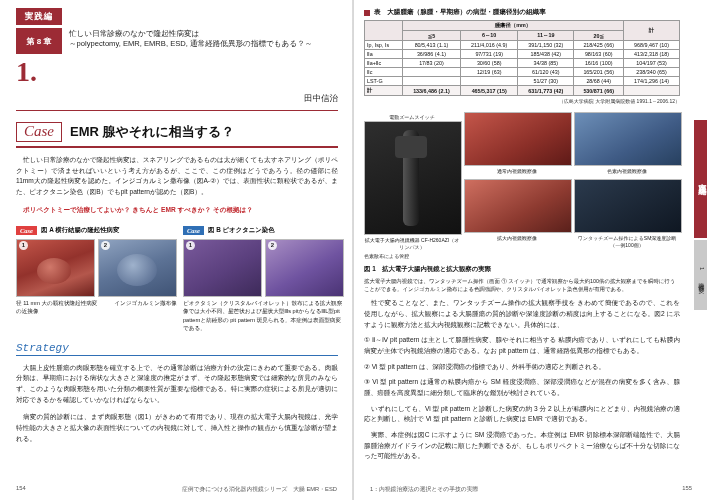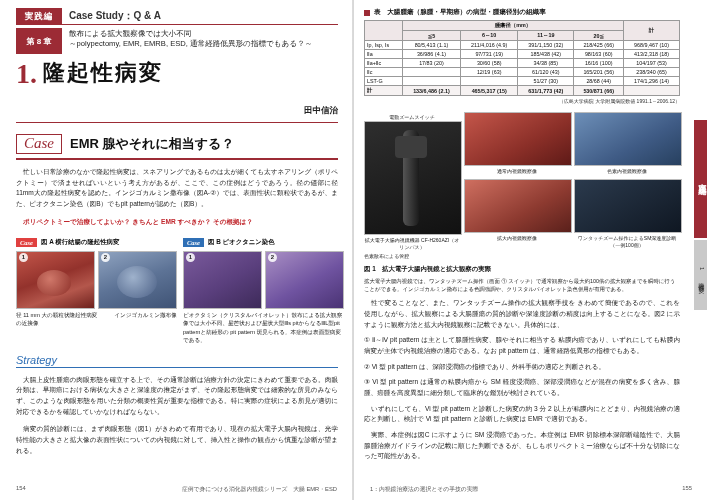--- a/index.html
+++ b/index.html
@@ -18,21 +18,21 @@
   .hdrtitle{flex:1;border-bottom:1px solid #9c2b35;display:flex;align-items:center;
        padding-left:7px;font-size:10px;color:#333;font-weight:bold;}
   .chaprow{display:flex;margin-top:3px;height:26px;}
   .chapno{background:#9c2b35;color:#fff;width:46px;font-size:8px;font-weight:bold;
        display:flex;align-items:center;justify-content:center;}
   .chaptxt{flex:1;padding-left:7px;font-size:7.6px;line-height:1.35;color:#222;padding-top:1px;}
   .bignum{font-size:28px;font-weight:bold;color:#9c2b35;line-height:1;
        font-family:"Liberation Serif",serif;}
   .titlerow{display:flex;align-items:flex-end;margin-top:4px;}
   .bigtitle{font-size:22px;font-weight:bold;letter-spacing:2px;margin-left:6px;color:#111;}
-  .author{text-align:right;font-size:8.5px;margin-top:17px;color:#222;font-weight:bold;}
+  .author{text-align:right;font-size:8.5px;margin-top:7px;color:#222;}
   .hr-red{height:1px;background:#9c2b35;margin-top:5px;}
   
   .casehead{display:flex;align-items:center;margin-top:11px;}
   .casebadge{font-family:"Liberation Serif",serif;font-style:italic;font-size:15px;
       color:#9c2b35;border:1px solid #9c2b35;padding:0 7px 1px;margin-right:8px;}
   .caseq{font-size:13px;font-weight:bold;color:#111;}
   .casehr{height:2px;background:#9c2b35;margin-top:4px;}
   .body-txt{font-size:6.6px;line-height:1.62;text-align:justify;color:#1a1a1a;margin-top:7px;}
   .ind{text-indent:7px;display:block;}
   .red{color:#c0272d;font-weight:bold;}
@@ -44,21 +44,21 @@
       padding:1px 4px;font-family:"Liberation Serif",serif;font-style:italic;}
   .figlabel.b{background:#2f6fb5;}
   .figttl{font-size:6.4px;font-weight:bold;margin-left:4px;color:#111;}
   .imgrow{display:flex;gap:3px;margin-top:3px;}
   .ph{position:relative;border:1px solid #bbb;overflow:hidden;}
   .phnum{position:absolute;left:2px;top:1px;width:9px;height:9px;border-radius:50%;
       background:rgba(255,255,255,.85);color:#222;font-size:6px;line-height:9px;text-align:center;font-weight:bold;}
   .cap{font-size:5.6px;line-height:1.45;margin-top:2px;color:#222;}
   
   .strategy{margin-top:10px;}
-  .stword{font-family:Liberation Sans, sans-serif;font-style:italic;color:#2f6fb5;font-size:11px;}
+  .stword{font-family:Liberation Mono, monospace;font-style:italic;color:#2f6fb5;font-size:11px;}
   .stline{height:1px;background:#2f6fb5;margin-top:1px;}
   .foot{position:absolute;bottom:6px;left:16px;right:16px;display:flex;
       justify-content:space-between;font-size:5.8px;color:#555;}
   
   .rp{position:absolute;left:10px;top:8px;width:316px;}
   .tblhead{display:flex;align-items:center;font-size:6.6px;font-weight:bold;color:#111;}
   .sq{width:6px;height:6px;background:#9c2b35;display:inline-block;margin-right:4px;}
   table.data{border-collapse:collapse;width:100%;margin-top:3px;font-size:5.4px;}
   table.data th,table.data td{border:.5px solid #999;padding:1px 2px;text-align:center;color:#111;}
   table.data th{background:#efe7e8;font-weight:bold;}
@@ -81,34 +81,32 @@
 </head>
 <body>
 
 <div id="spread">
 
   <div class="page" id="left">
     <div class="lp">
 
       <div class="hdrbar">
         <div class="tag">実践編</div>
-        <div class="hdrtitle">Case Study：Q &amp; A</div>
       </div>
 
       <div class="chaprow">
         <div class="chapno">第 8 章</div>
         <div class="chaptxt">
-          <div>散布による拡大観察像では大小不同</div>
+          <div>忙しい日常診療のなかで隆起性病変は</div>
           <div>～polypectomy, EMR, EMRB, ESD, 通常経路低異形の指標でもある？～</div>
         </div>
       </div>
 
       <div class="titlerow">
         <div class="bignum">1.</div>
-        <div class="bigtitle">隆起性病変</div>
       </div>
       <div class="author">田中信治</div>
       <div class="hr-red"></div>
 
       <div class="casehead">
         <div class="casebadge">Case</div>
         <div class="caseq">EMR 腺やそれに相当する？</div>
       </div>
       <div class="casehr"></div>
 

